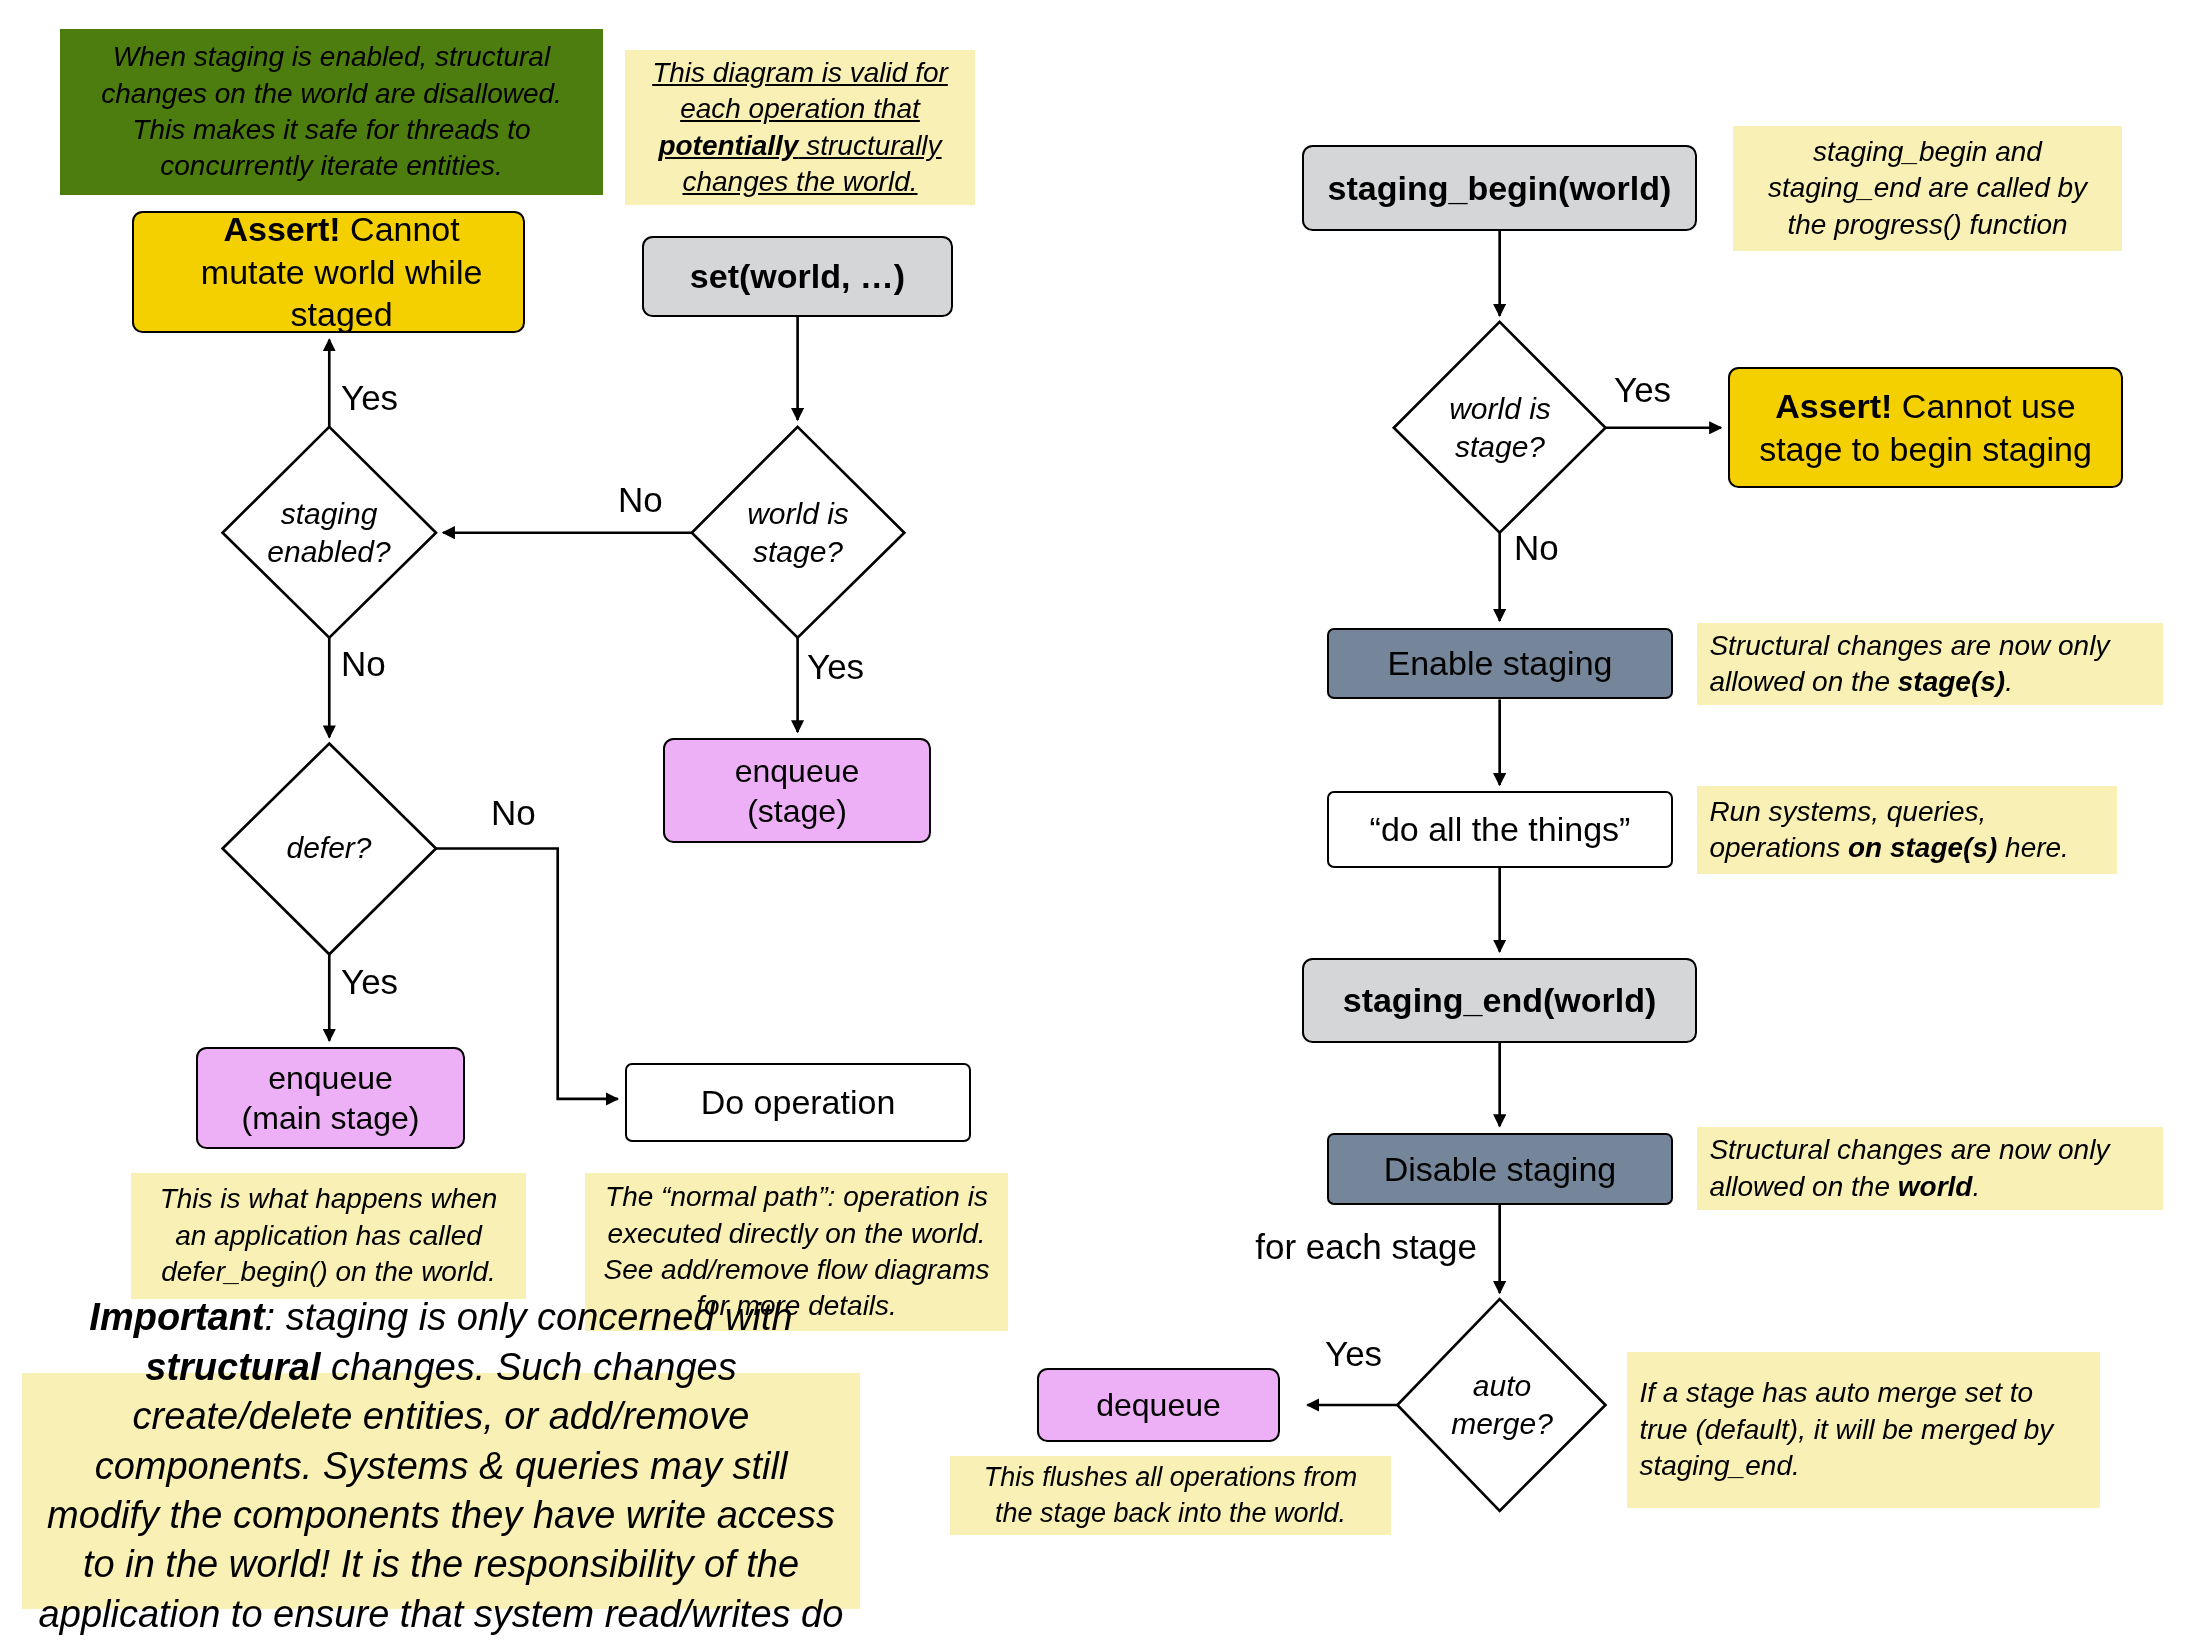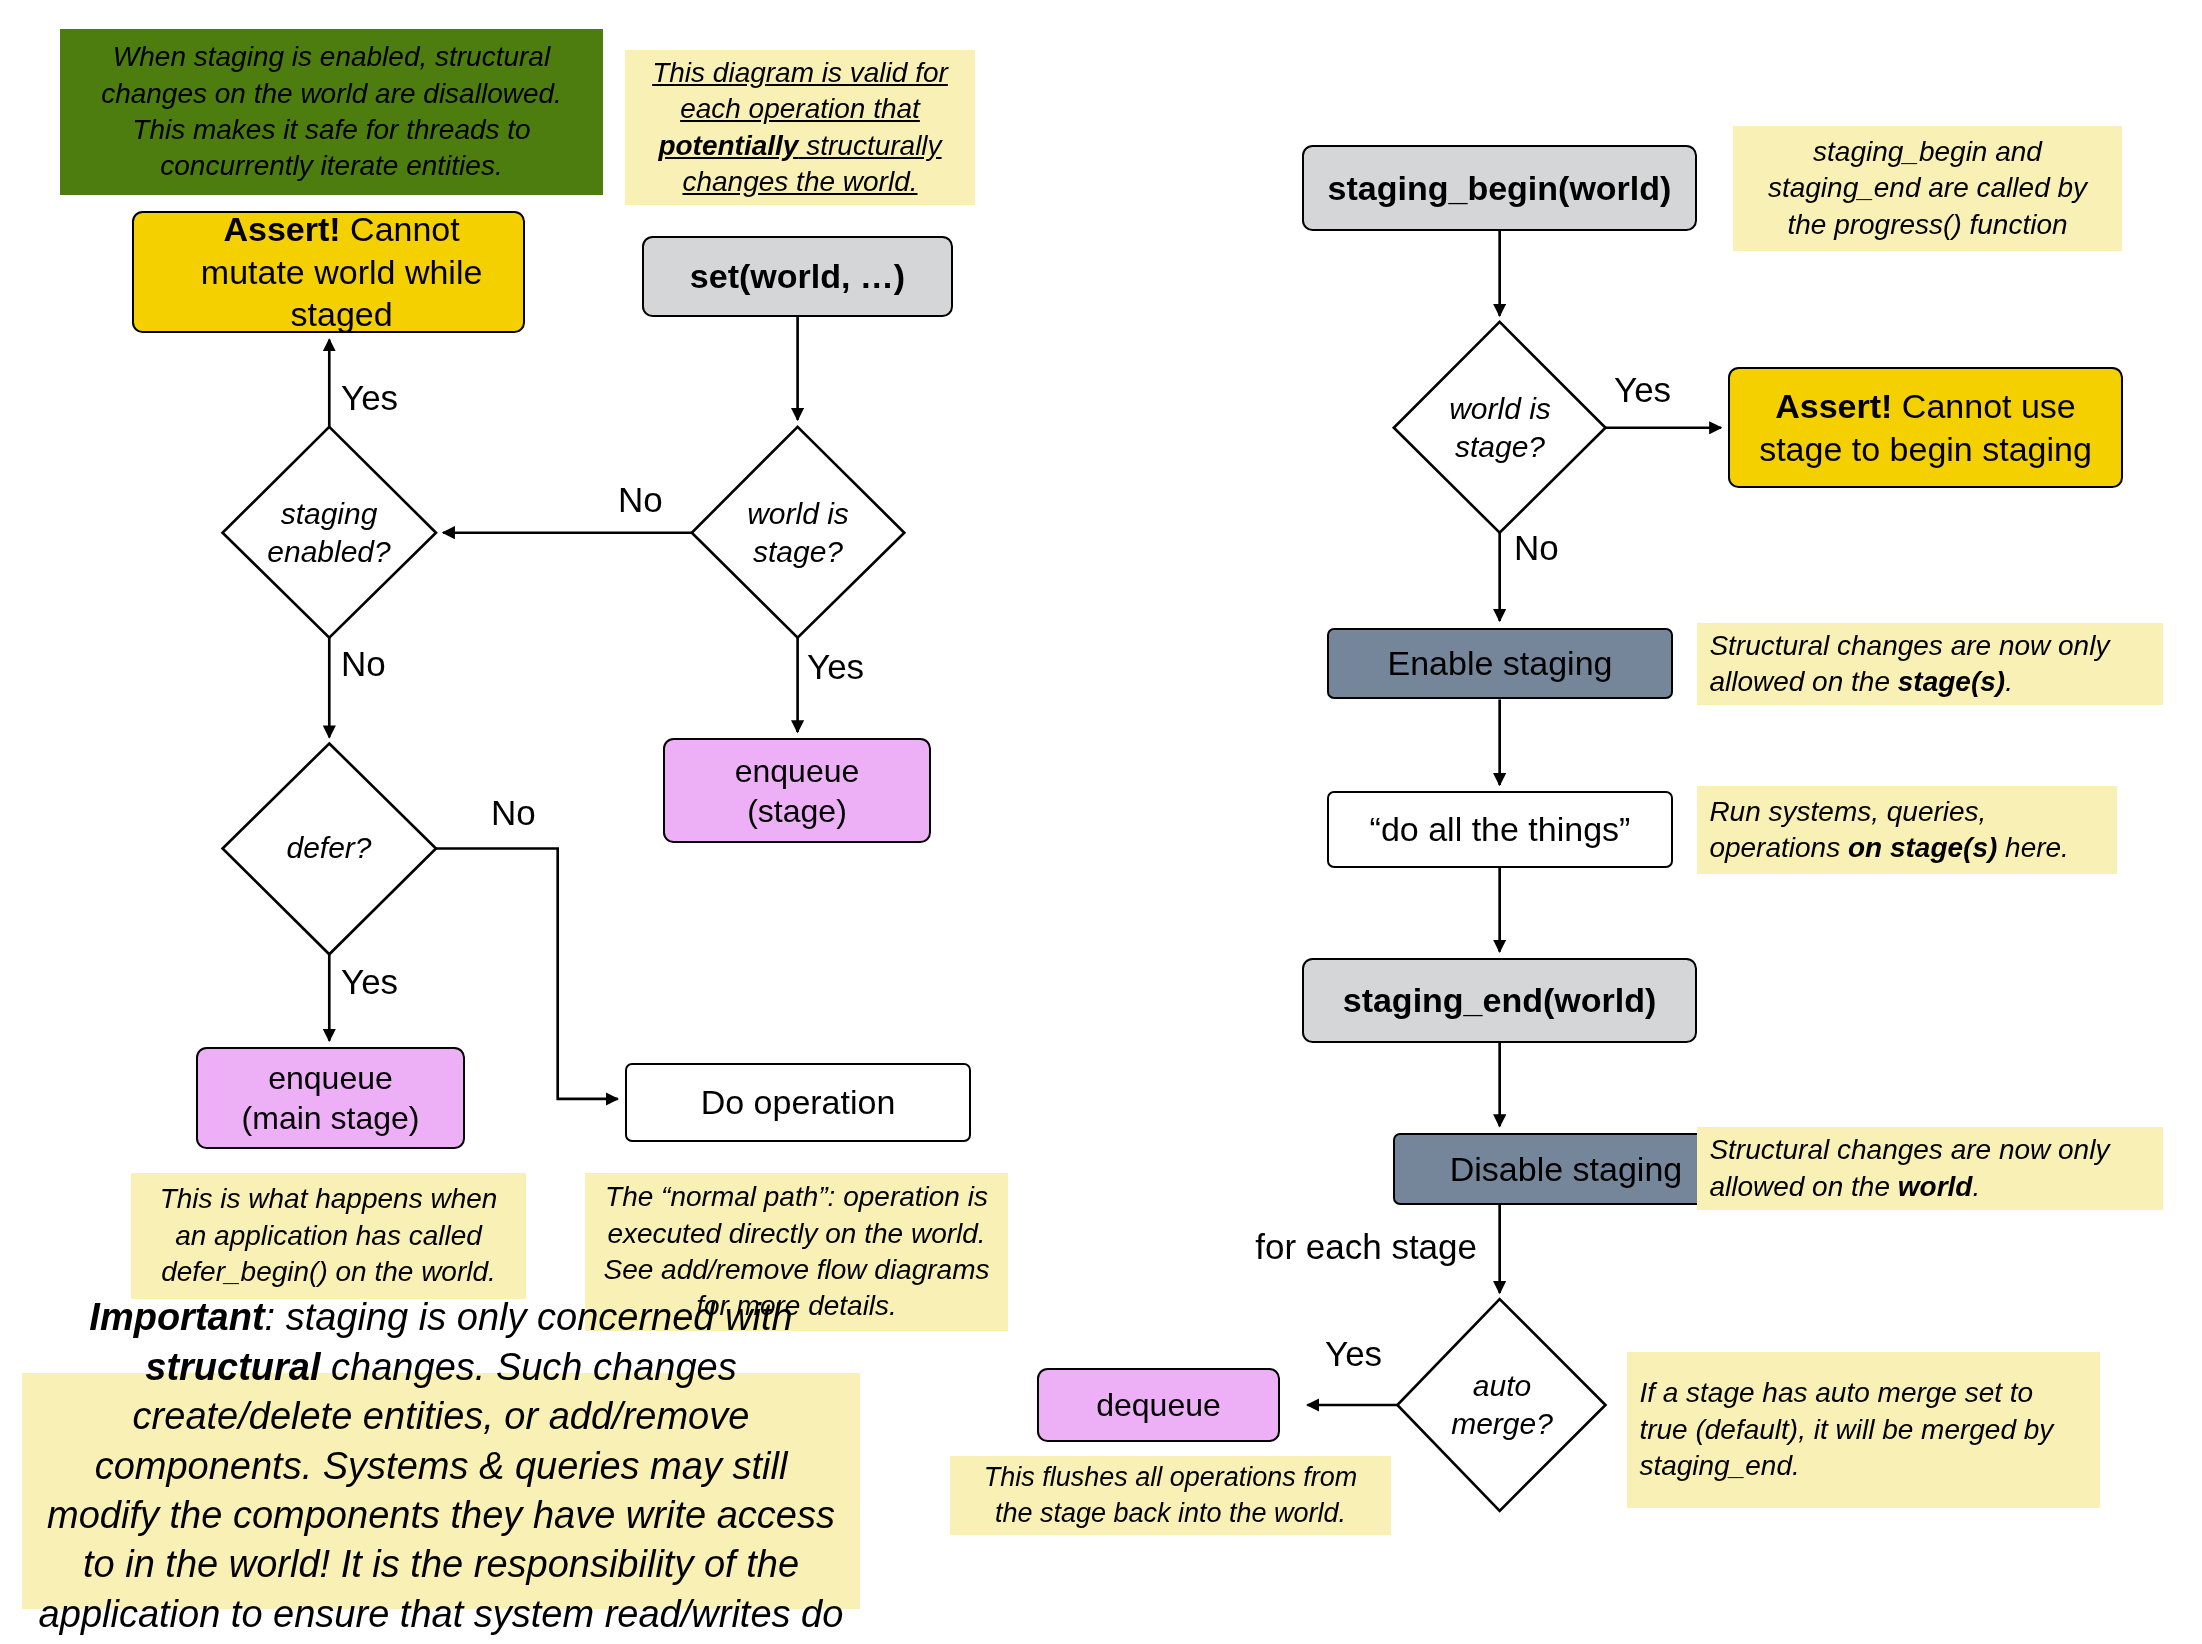--- a/index.html
+++ b/index.html
@@ -165,21 +165,21 @@
   </div>
 
   <div class="note left" style="left: 1697px; top: 786px; width: 420px; height: 88px; background-color: rgb(249, 240, 181);">
     <span><span>Run systems, queries, operations </span><span class="b">on stage(s)</span><span> here.</span></span>
   </div>
 
   <div class="node code" style="left: 1302px; top: 958px; width: 395px; height: 85px; background-color: rgb(212, 214, 216);">
     <span>staging_end(world)</span>
   </div>
 
-  <div class="node" style="left: 1393px; top: 1133px; width: 346px; height: 72px; border-radius: 7px; background-color: rgb(118, 134, 154);">
+  <div class="node" style="left: 1327px; top: 1133px; width: 346px; height: 72px; border-radius: 7px; background-color: rgb(118, 134, 154);">
     <span>Disable staging</span>
   </div>
 
   <div class="note left" style="left: 1697px; top: 1127px; width: 466px; height: 83px; background-color: rgb(249, 240, 181);">
     <span><span>Structural changes are now only allowed on the </span><span class="b">world</span><span>.</span></span>
   </div>
 
   <div class="elabel right" style="left:1226px; top:1228px; width:251px;">for each stage</div>
 
   <div class="dlabel" style="left:1396px; top:1352px; width:212px; height:106px;">

